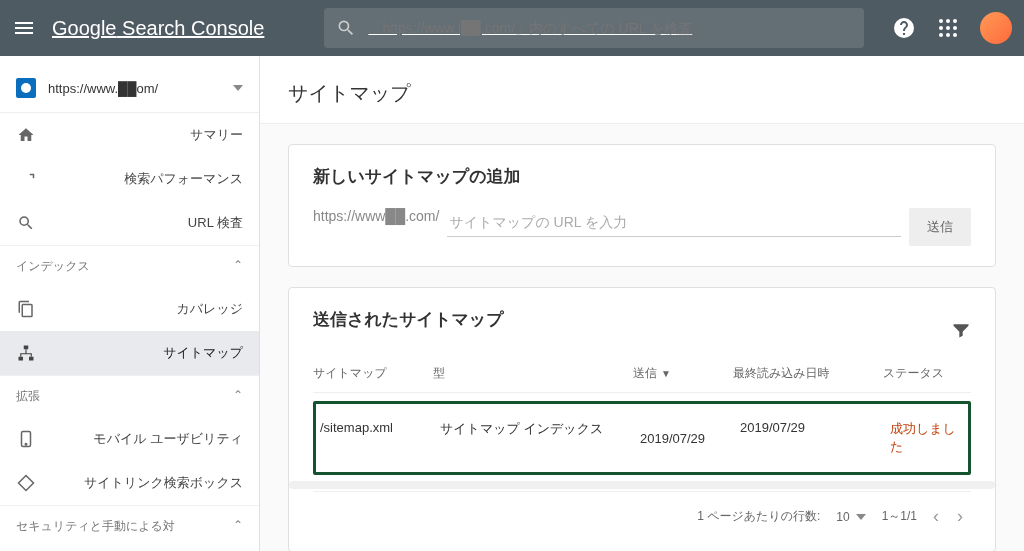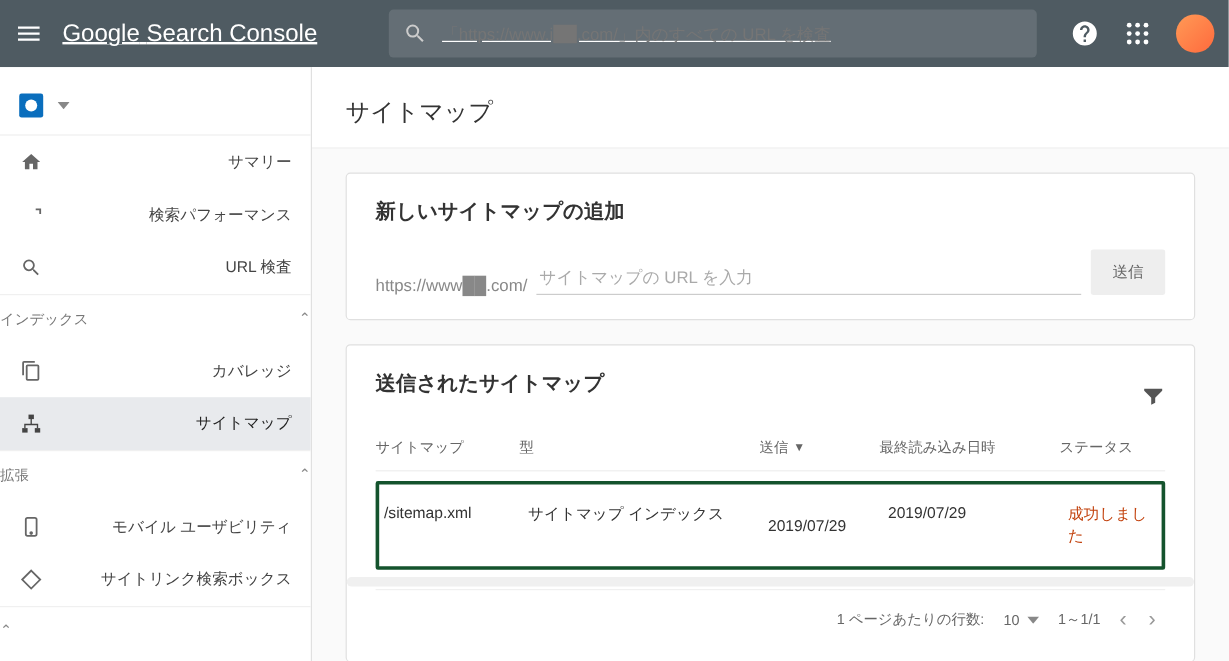--- a/index.html
+++ b/index.html
@@ -26,29 +26,29 @@
     
     .property { display: flex; align-items: center; padding: 14px 16px; border-bottom: 1px solid #eee; cursor: pointer; }
     .property .favicon { width: 20px; height: 20px; background: #0a6ebd; border-radius: 2px; margin-right: 12px; display:flex; align-items:center; justify-content:center;}
     .property .favicon::after{ content:''; width:10px; height:10px; background:#fff; border-radius:50%;}
     .property .url { flex: 1; font-size: 13px; color: #333; }
     .property .dropdown-icon { color: #888; }
 
     .nav-item { display: flex; align-items: center; padding: 12px 16px; font-size: 13px; color: #444; cursor: pointer; justify-content: space-between; }
     .nav-item.active { background: #e8eaed; font-weight: 500; color: #222; }
     .nav-item .nav-icon { width: 20px; height: 20px; margin-right: 20px; color: #666; display:flex; align-items:center; justify-content:center;}
-    .nav-section-header { display: flex; align-items: flex-start; justify-content: space-between; padding: 12px 0; font-size: 12px; color: #777; cursor: pointer; border-top: 1px solid #f0f0f0; }
+    .nav-section-header { display: flex; align-items: flex-start; justify-content: space-between; padding: 12px 16px; font-size: 12px; color: #777; cursor: pointer; border-top: 1px solid #f0f0f0; }
     .nav-section-header .chev { color: #888; }
 
     
     .page-title { padding: 24px 28px 16px; font-size: 20px; color: #333; font-weight: 400; background:#fff; border-bottom:1px solid #eee;}
     .card { background: #fff; margin: 20px 28px; border: 1px solid #e0e0e0; border-radius: 4px; padding: 20px 24px; }
     .card h2 { font-size: 17px; font-weight: 700; color: #333; margin-bottom: 20px; }
 
-    .add-row { display: flex; align-items: flex-end; gap: 8px; }
+    .add-row { display: flex; align-items: flex-start; gap: 8px; }
     .url-prefix { color: #888; font-size: 14px; }
     .url-input { flex: 1; border: none; border-bottom: 1px solid #ccc; padding: 6px 2px; font-size: 14px; color: #333; outline: none; }
     .url-input::placeholder { color: #aaa; }
     .submit-btn { background: #eee; border: none; color: #666; padding: 10px 18px; font-size: 13px; cursor: pointer; border-radius: 2px; }
 
     .submitted-header { display: flex; justify-content: space-between; align-items: center; }
     .filter-icon { cursor: pointer; color: #666; }
 
     .table-head { display: flex; padding: 14px 0 10px; font-size: 12px; color: #666; border-bottom: 1px solid #eee; }
     .table-row { display: flex; padding: 16px 4px; font-size: 13px; color: #333; border: 3px solid #14532d; border-radius: 2px; margin-top: 8px; }
@@ -110,20 +110,21 @@
     </div>
     <div class="avatar"></div>
   </div>
 </div>
 
 <div class="body-wrap">
 
   <div class="sidebar">
     <div class="property">
       <div class="favicon"></div>
+      <div class="url">https://www.██om/</div>
       <div class="dropdown-icon">
         <svg width="10" height="6" viewBox="0 0 10 6" fill="#888">
             <path d="M0 0l5 6 5-6z"></path>
           </svg>
       </div>
     </div>
 
     <div class="nav-item">
       <div class="nav-icon">
           <svg width="18" height="18" viewBox="0 0 24 24" fill="#666">
@@ -189,20 +190,21 @@
     <div class="nav-item">
       <div class="nav-icon">
           <svg width="18" height="18" viewBox="0 0 24 24" fill="none" stroke="#666" stroke-width="2">
             <path d="M12 2l10 10-10 10L2 12z"></path>
           </svg>
         </div>
       <span>サイトリンク検索ボックス</span>
     </div>
 
     <div class="nav-section-header">
+      <span>セキュリティと手動による対</span>
       <span class="chev">⌃</span>
     </div>
   </div>
 
   <div class="main">
     <div class="page-title">サイトマップ</div>
 
     <div class="card">
       <h2>新しいサイトマップの追加</h2>
       <div class="add-row">

